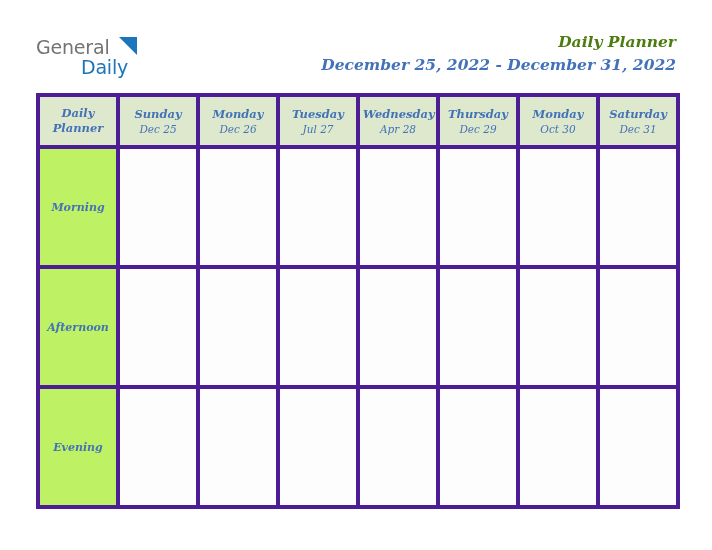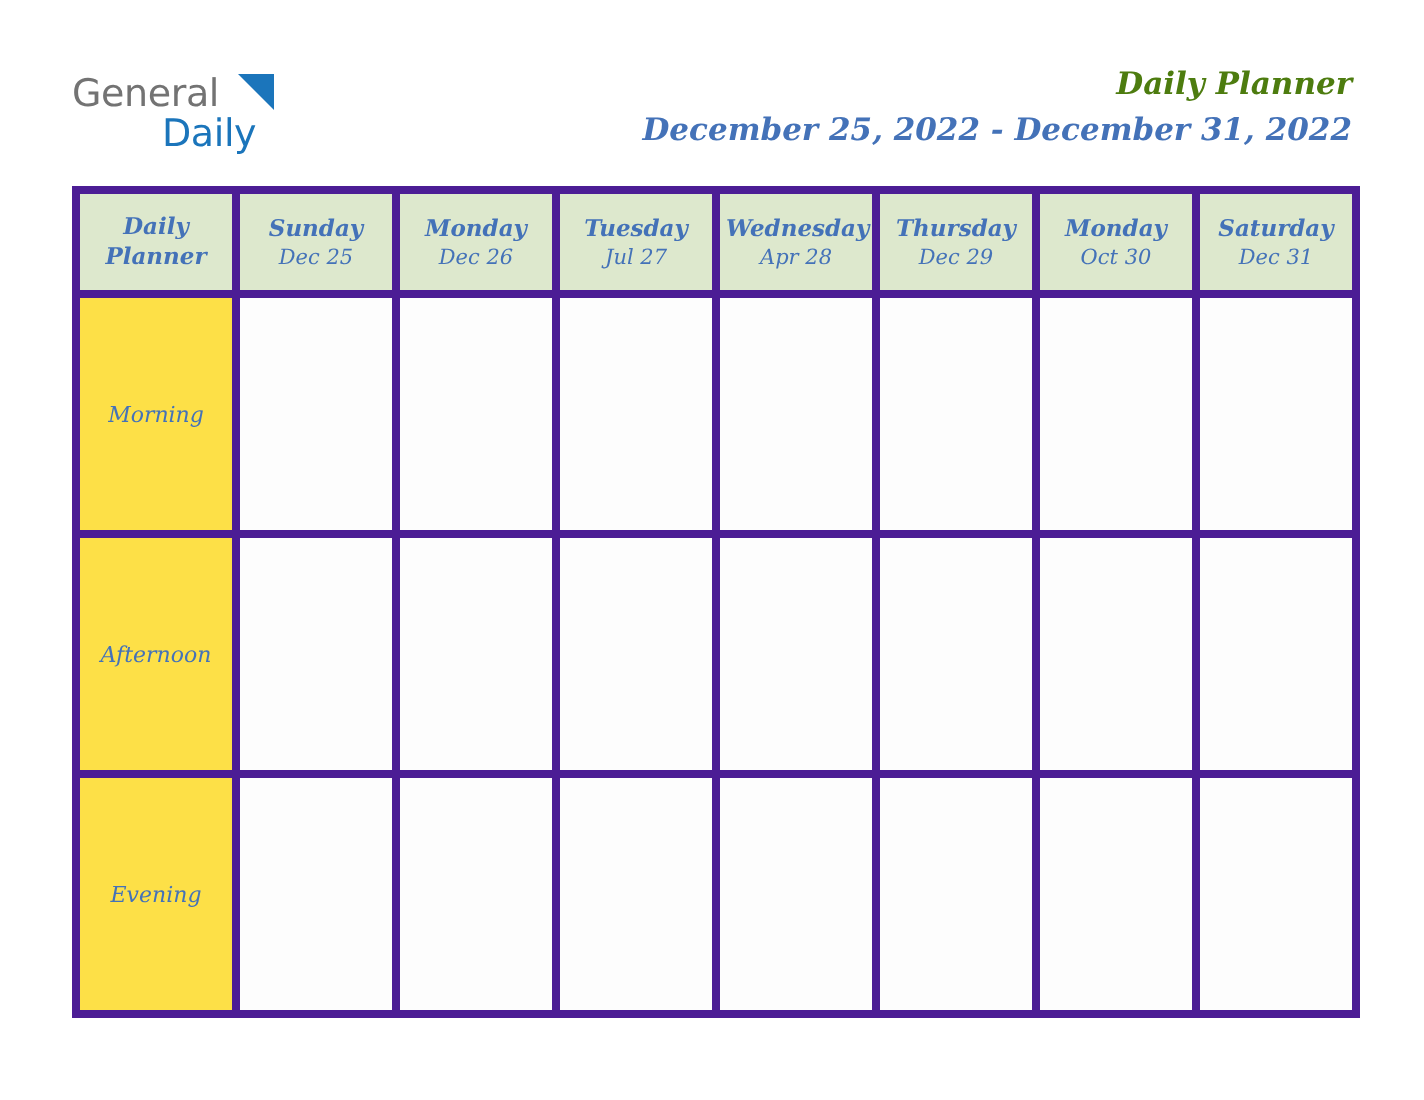--- a/index.html
+++ b/index.html
@@ -137,26 +137,26 @@
     line-height: 14px;
     white-space: nowrap;
   }
   .head-corner .head-day {
     font-size: 11.5px;
     line-height: 15px;
   }
 
   
   .row-label {
-    background: #fde047;
+    background: #bef264;
     text-align: center;
     vertical-align: middle;
     font-family: "DejaVu Serif", "Liberation Serif", serif;
     font-style: italic;
-    font-weight: normal;
+    font-weight: bold;
     font-size: 11px;
     color: #4472b8;
     height: 110px;
   }
   .slot-cell {
     background: #fdfdfd;
     height: 110px;
     vertical-align: top;
   }
 </style>

